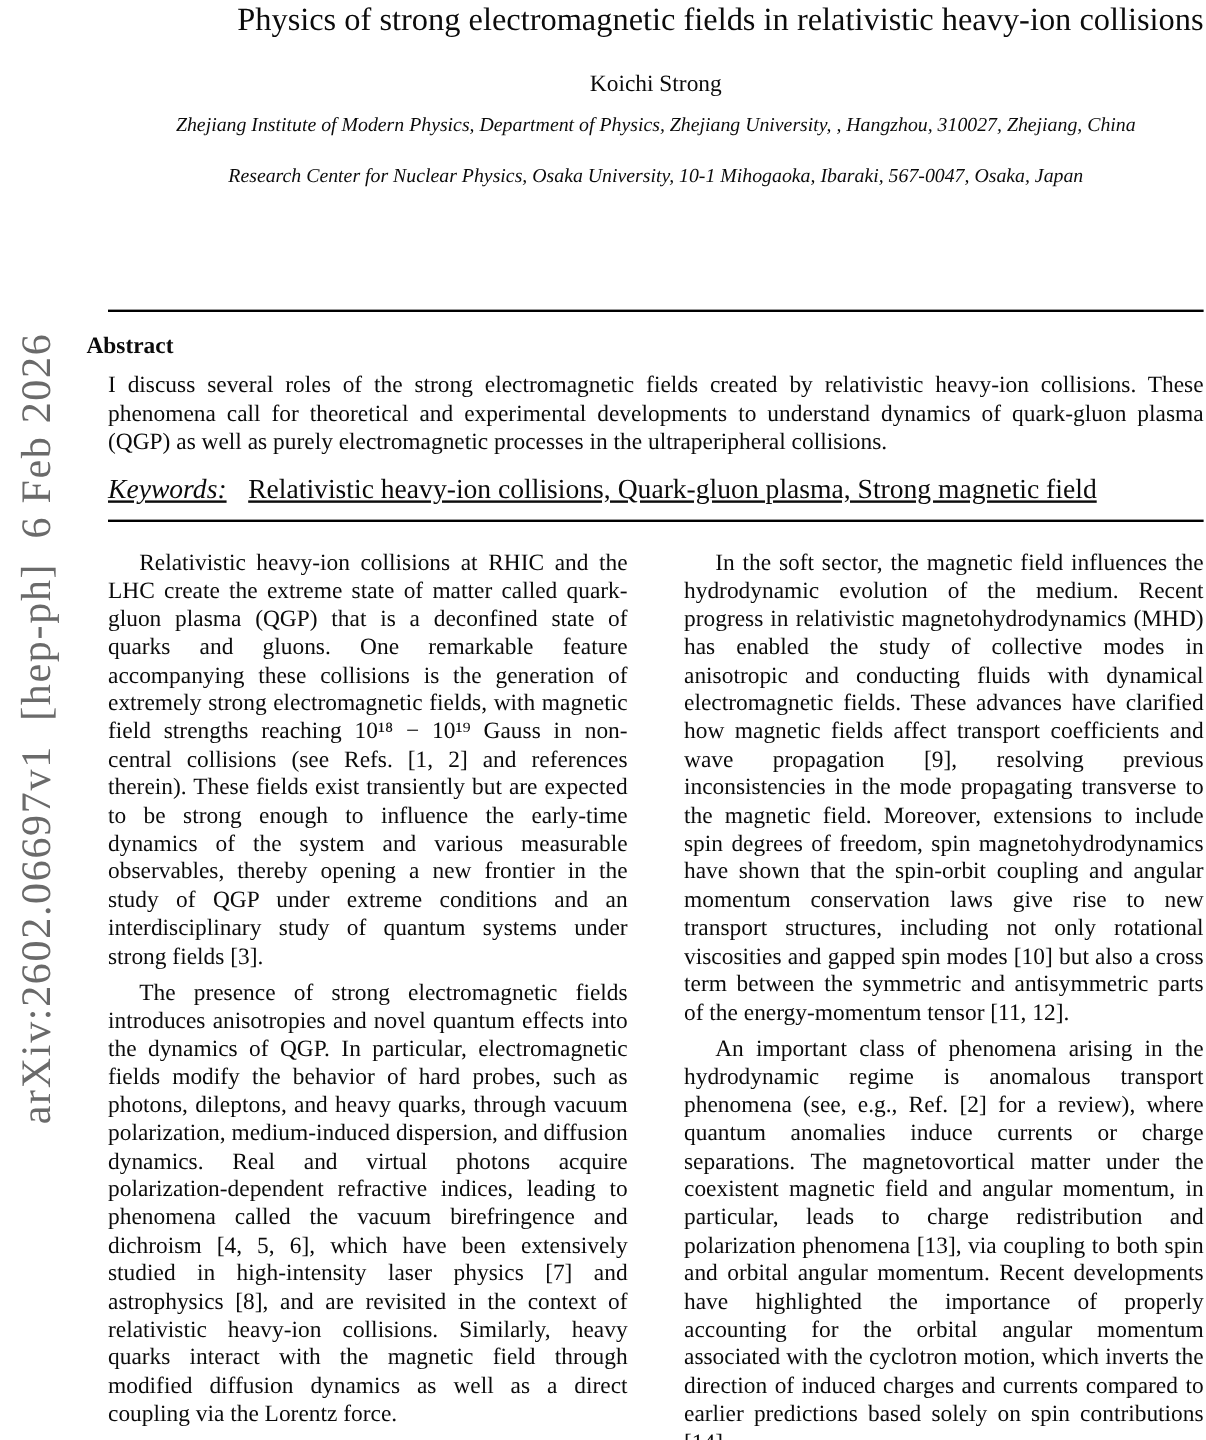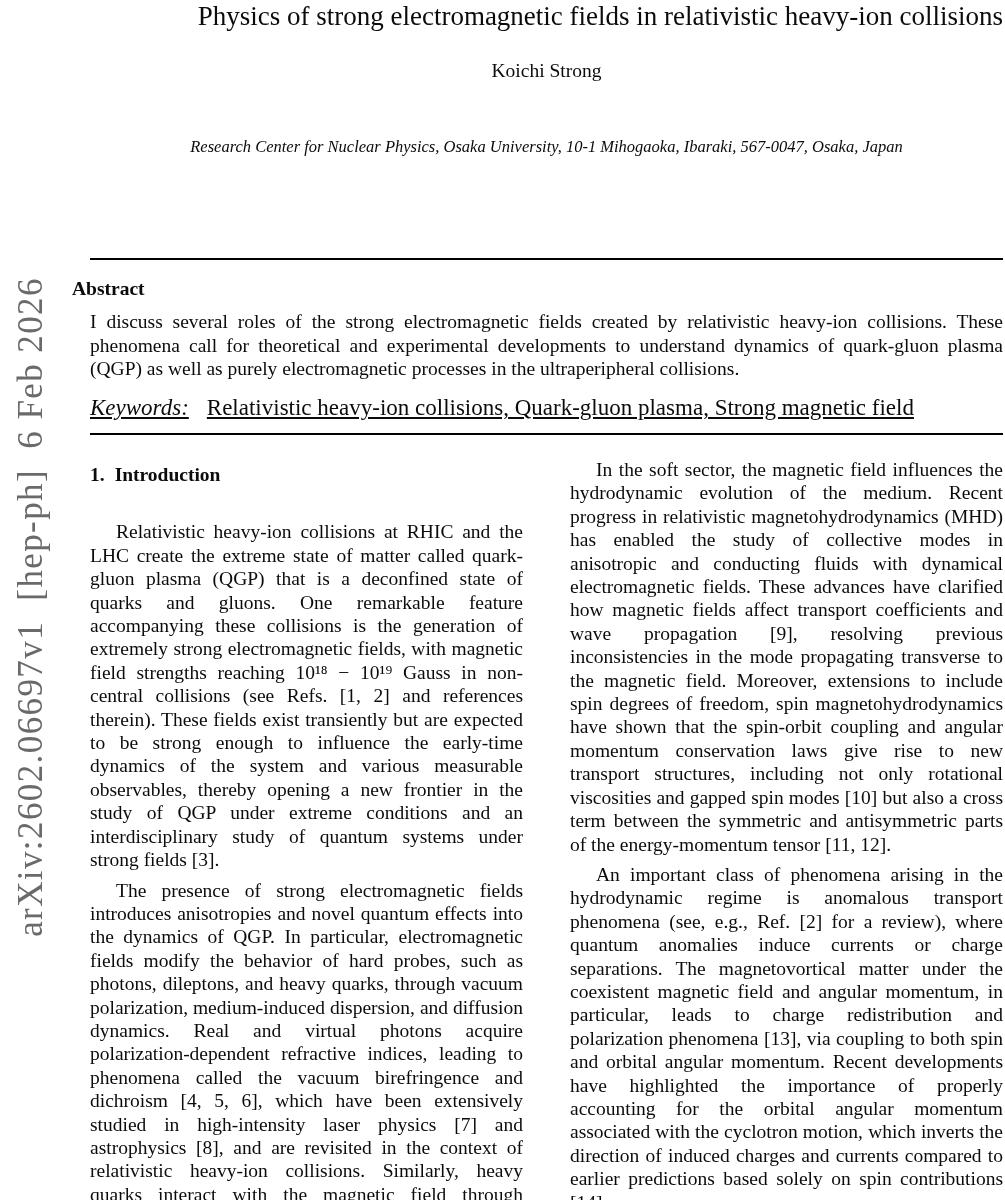--- a/index.html
+++ b/index.html
@@ -112,39 +112,37 @@
 <body>
 
 <div class="page">
 
   <div class="watermark">arXiv:2602.06697v1  [hep-ph]  6 Feb 2026</div>
 
   <div class="title">Physics of strong electromagnetic fields in relativistic heavy-ion collisions</div>
 
   <div class="author">Koichi Strong</div>
 
+  <div class="affil affil-1">Zhejiang Institute of Modern Physics, Department of Physics, Zhejiang University, , Hangzhou, 310027, Zhejiang, China</div>
 
   <div class="affil affil-2">Research Center for Nuclear Physics, Osaka University, 10-1 Mihogaoka, Ibaraki, 567-0047, Osaka, Japan</div>
 
   <div class="rule rule-top"></div>
 
   <div class="abstract-heading">Abstract</div>
 
   <div class="abstract-body">I discuss several roles of the strong electromagnetic fields created by relativistic heavy-ion collisions. These phenomena call for theoretical and experimental developments to understand dynamics of quark-gluon plasma (QGP) as well as purely electromagnetic processes in the ultraperipheral collisions.</div>
 
   <div class="keywords-line">
     <span class="keywords-label">Keywords:</span><span>Relativistic heavy-ion collisions, Quark-gluon plasma, Strong magnetic field</span>
   </div>
 
   <div class="rule rule-bottom"></div>
 
   <div class="column column-left">
-    <div class="section-heading">
-      <span class="section-number">1.</span><span>Introduction</span>
-    </div>
     <p>Relativistic heavy-ion collisions at RHIC and the LHC create the extreme state of matter called quark-gluon plasma (QGP) that is a deconfined state of quarks and gluons. One remarkable feature accompanying these collisions is the generation of extremely strong electromagnetic fields, with magnetic field strengths reaching 10¹⁸ − 10¹⁹ Gauss in non-central collisions (see Refs. [1, 2] and references therein). These fields exist transiently but are expected to be strong enough to influence the early-time dynamics of the system and various measurable observables, thereby opening a new frontier in the study of QGP under extreme conditions and an interdisciplinary study of quantum systems under strong fields [3].</p>
     <p>The presence of strong electromagnetic fields introduces anisotropies and novel quantum effects into the dynamics of QGP. In particular, electromagnetic fields modify the behavior of hard probes, such as photons, dileptons, and heavy quarks, through vacuum polarization, medium-induced dispersion, and diffusion dynamics. Real and virtual photons acquire polarization-dependent refractive indices, leading to phenomena called the vacuum birefringence and dichroism [4, 5, 6], which have been extensively studied in high-intensity laser physics [7] and astrophysics [8], and are revisited in the context of relativistic heavy-ion collisions. Similarly, heavy quarks interact with the magnetic field through modified diffusion dynamics as well as a direct coupling via the Lorentz force.</p>
   </div>
 
   <div class="column column-right">
     <p>In the soft sector, the magnetic field influences the hydrodynamic evolution of the medium. Recent progress in relativistic magnetohydrodynamics (MHD) has enabled the study of collective modes in anisotropic and conducting fluids with dynamical electromagnetic fields. These advances have clarified how magnetic fields affect transport coefficients and wave propagation [9], resolving previous inconsistencies in the mode propagating transverse to the magnetic field. Moreover, extensions to include spin degrees of freedom, spin magnetohydrodynamics have shown that the spin-orbit coupling and angular momentum conservation laws give rise to new transport structures, including not only rotational viscosities and gapped spin modes [10] but also a cross term between the symmetric and antisymmetric parts of the energy-momentum tensor [11, 12].</p>
     <p>An important class of phenomena arising in the hydrodynamic regime is anomalous transport phenomena (see, e.g., Ref. [2] for a review), where quantum anomalies induce currents or charge separations. The magnetovortical matter under the coexistent magnetic field and angular momentum, in particular, leads to charge redistribution and polarization phenomena [13], via coupling to both spin and orbital angular momentum. Recent developments have highlighted the importance of properly accounting for the orbital angular momentum associated with the cyclotron motion, which inverts the direction of induced charges and currents compared to earlier predictions based solely on spin contributions [14].</p>
 
   </div>
 

